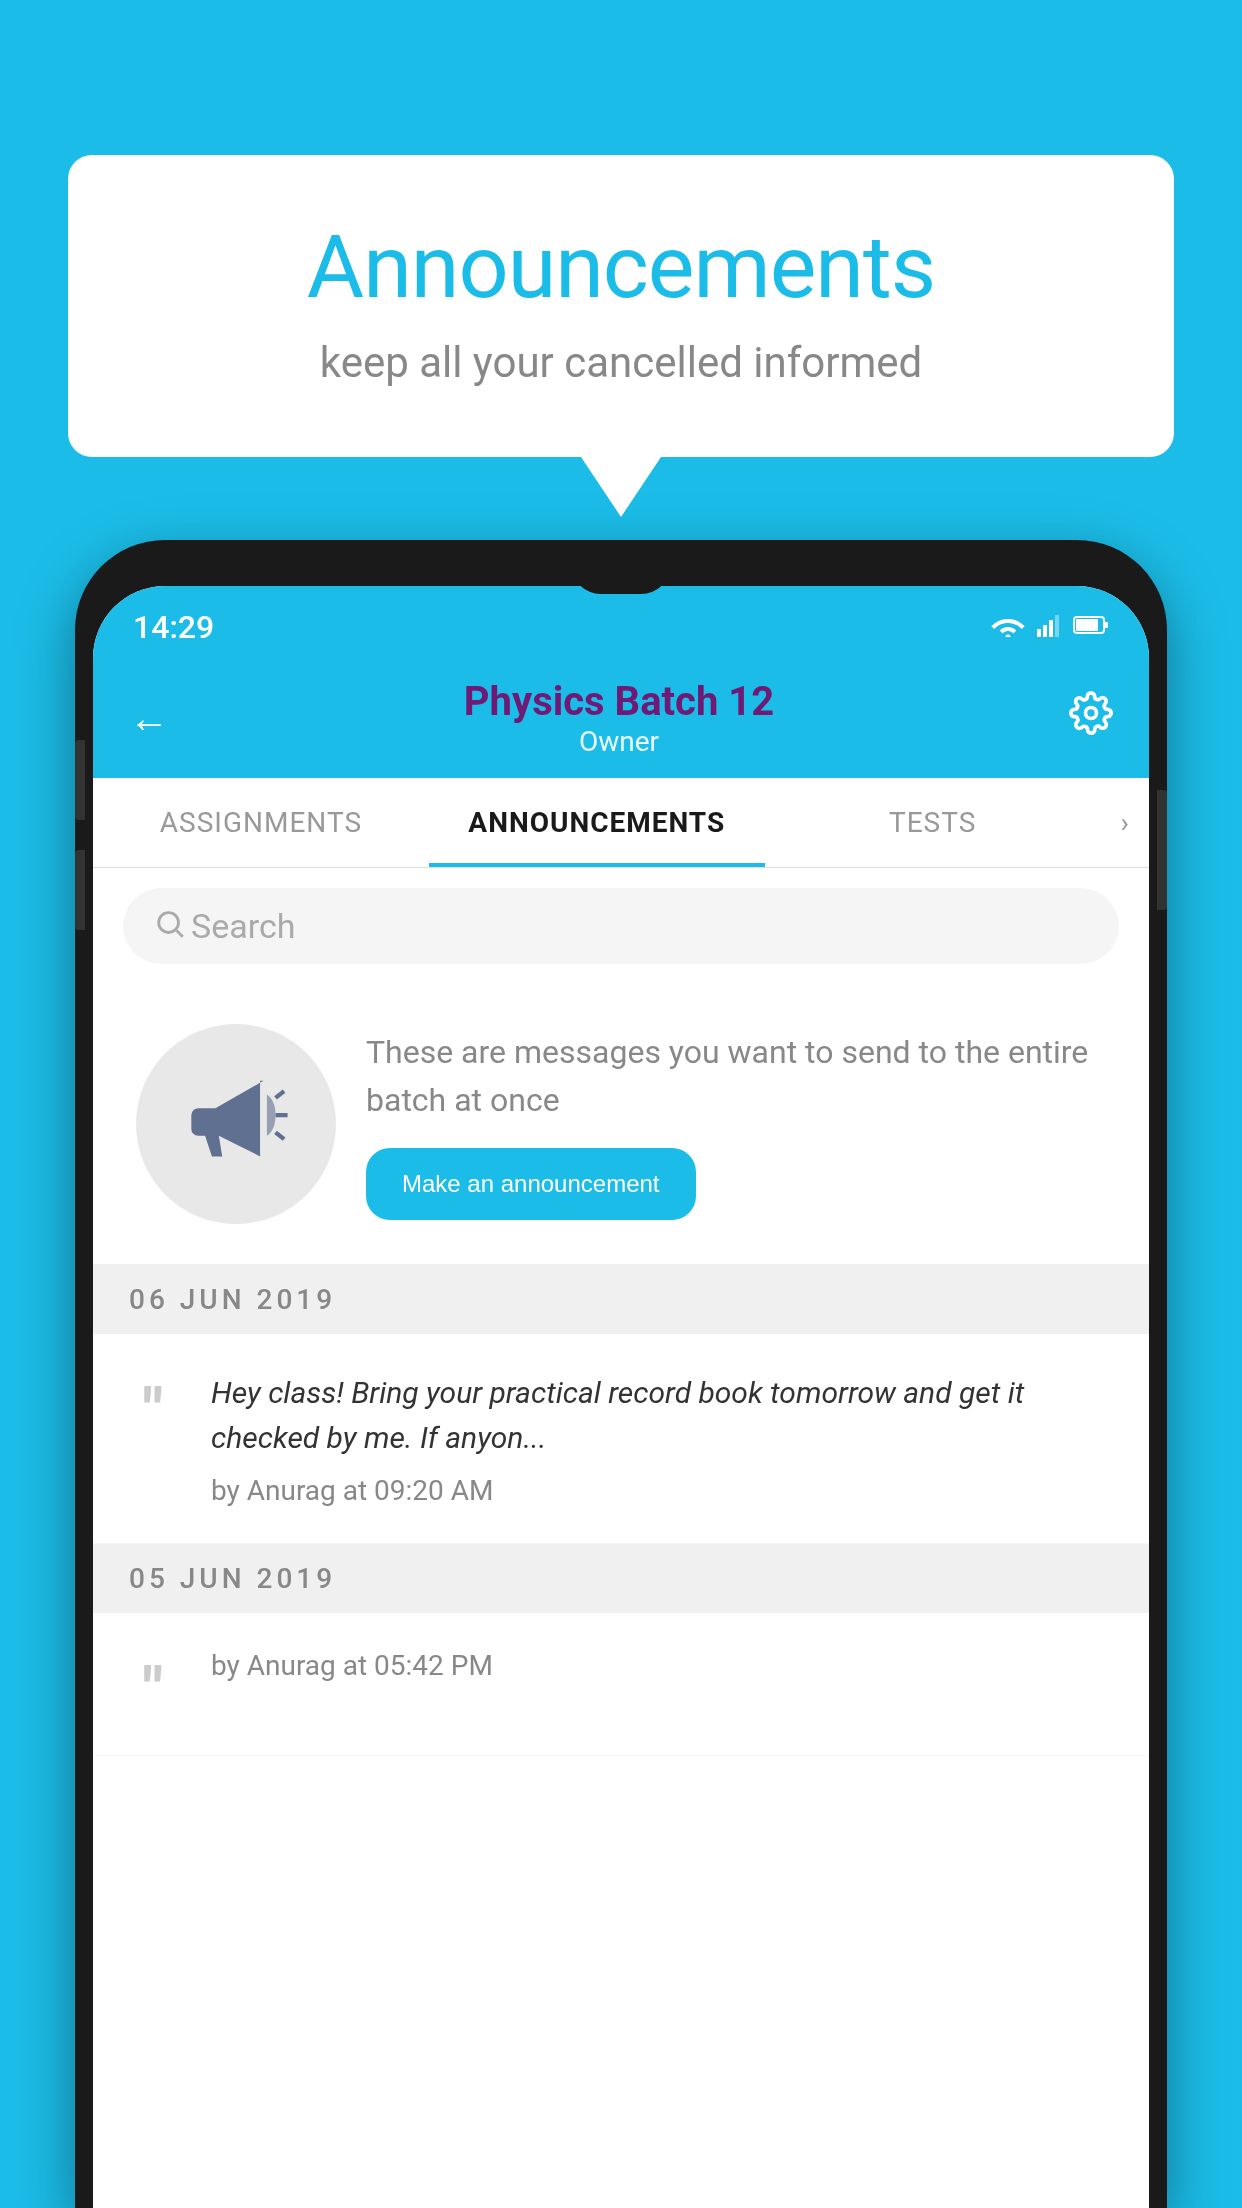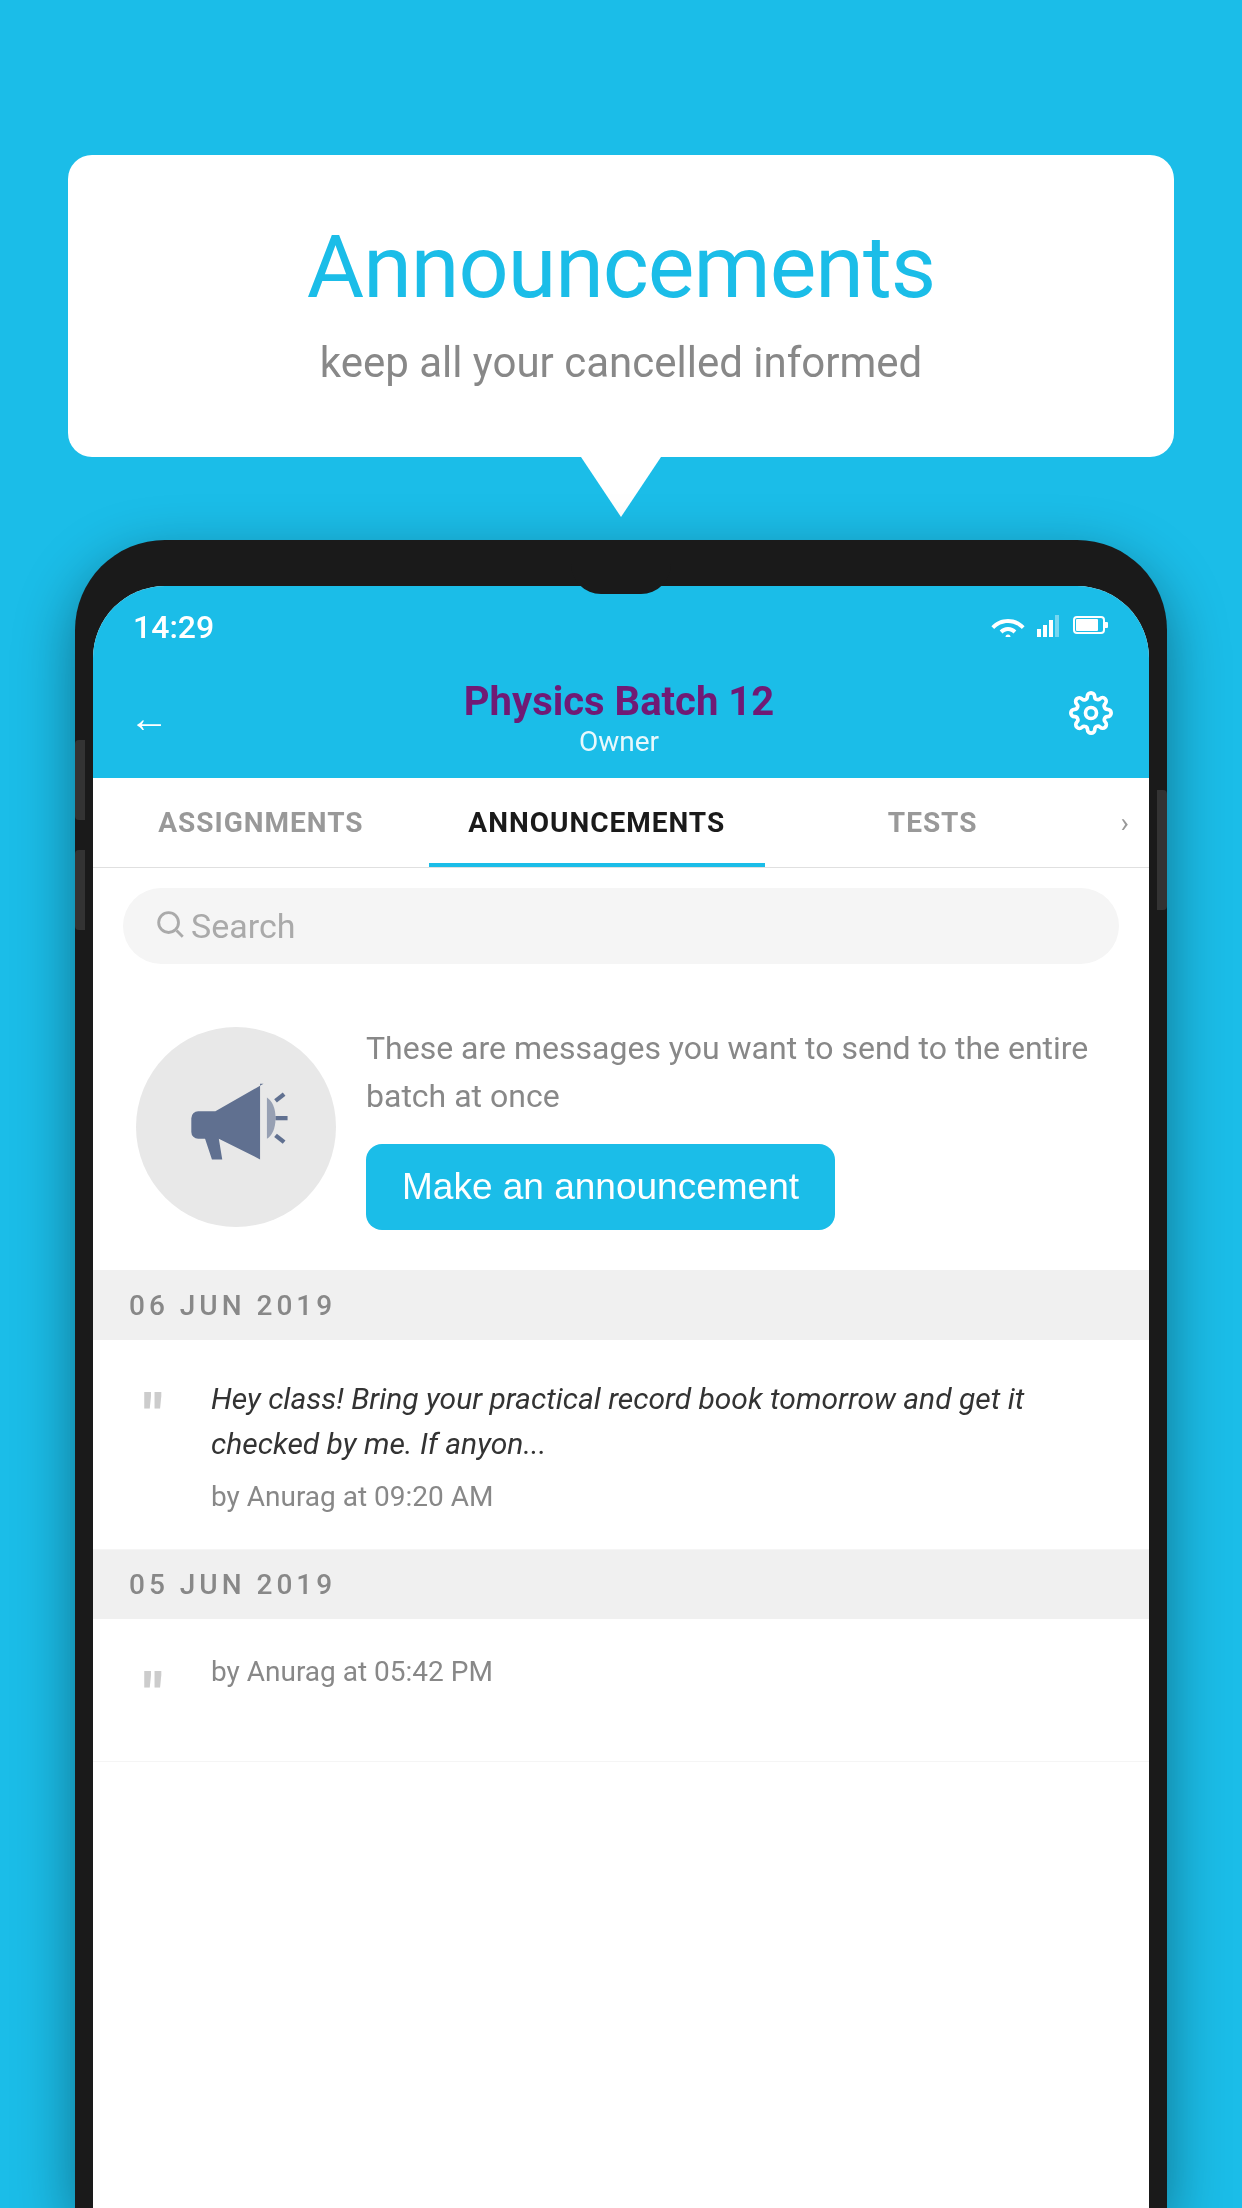--- a/index.html
+++ b/index.html
@@ -154,21 +154,21 @@
       background: white;
       display: flex;
       border-bottom: 1px solid #e0e0e0;
     }
 
     .tab {
       flex: 1;
       text-align: center;
       padding: 28px 10px;
       font-size: 28px;
-      font-weight: 700;
+      font-weight: 400;
       color: #999;
       letter-spacing: 1px;
       position: relative;
       cursor: pointer;
     }
 
     .tab.active {
       color: #1a1a1a;
       font-weight: 700;
     }
@@ -238,23 +238,23 @@
       color: #888;
       font-size: 32px;
       line-height: 1.5;
       margin-bottom: 24px;
     }
 
     .make-announcement-btn {
       background: #1BBDE8;
       color: white;
       border: none;
-      border-radius: 16px;
+      border-radius: 24px;
       padding: 22px 36px;
-      font-size: 37px;
+      font-size: 24px;
       font-weight: 500;
       cursor: pointer;
       white-space: nowrap;
     }
 
     
     .date-separator {
       background: #f0f0f0;
       padding: 18px 36px;
       color: #888;

